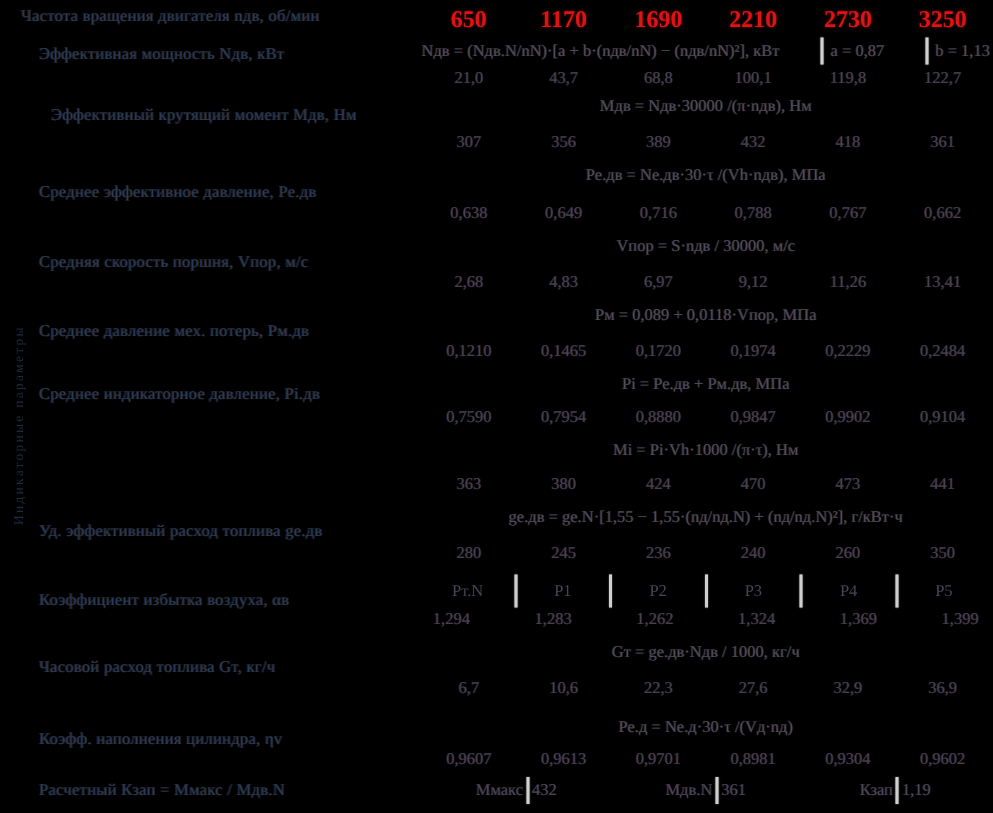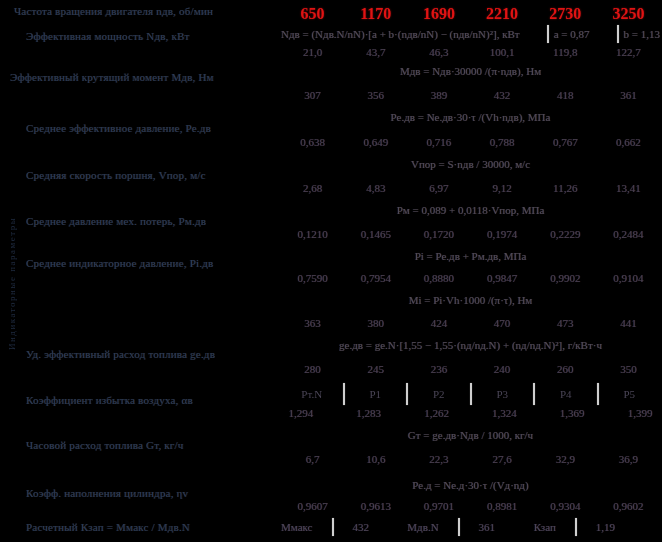--- a/index.html
+++ b/index.html
@@ -18,21 +18,21 @@
   .vals{position:absolute;left:281px;width:379px;display:flex;}
   .vals span{flex:1;text-align:center;color:#48404f;font-size:11px;filter:blur(.5px);
        text-shadow:0.5px 0 0 rgba(110,60,60,.4), -0.5px 0 0 rgba(40,50,100,.5);}
   .vals.red span{color:#e01313;font-weight:bold;font-size:16px;filter:blur(.25px);
        text-shadow:0 0 2px rgba(220,25,25,.55);}
   .symrow{position:absolute;left:281px;width:379px;display:flex;align-items:center;}
   .symrow .cell{flex:1;text-align:center;color:#4a4556;font-size:11px;filter:blur(.5px);}
   .bar{width:2px;height:18px;background:#cfcfcf;flex:none;box-shadow:0 0 1px #9a9a9a;}
   .bar.tall{height:22px;}
   .pairs{position:absolute;left:281px;width:379px;display:flex;}
-  .pair{flex:1;display:flex;align-items:center;gap:19px;}
+  .pair{flex:1;display:flex;align-items:center;justify-content:center;gap:2px;}
   .pair span{color:#4a4556;font-size:11px;filter:blur(.5px);
        text-shadow:0.5px 0 0 rgba(110,60,60,.4), -0.5px 0 0 rgba(40,50,100,.5);}
 </style>
 </head>
 <body>
 
 <div id="page">
   <div class="vlabel">Индикаторные параметры</div>
 <div class="lbl" style="left: 14px; top: 5px;">Частота вращения двигателя nдв, об/мин</div>
     <div class="vals red" style="top: 5px;">
@@ -51,26 +51,26 @@
         <span>а = 0,87</span>
       </div>
       <div class="fcell">
         <div class="bar"></div>
         <span>b = 1,13</span>
       </div>
     </div>
     <div class="vals" style="top: 46px;">
       <span>21,0</span>
       <span>43,7</span>
-      <span>46,3</span>
+      <span>68,8</span>
       <span>100,1</span>
       <span>119,8</span>
       <span>122,7</span>
     </div>
-    <div class="lbl" style="left: 10px; top: 71px;">Эффективный крутящий момент Мдв, Нм</div>
+    <div class="lbl" style="left: 34px; top: 71px;">Эффективный крутящий момент Мдв, Нм</div>
     <div class="frm" style="top: 65px;"><span>Мдв = Nдв·30000 /(π·nдв), Нм</span></div>
     <div class="vals" style="top: 89px;">
       <span>307</span>
       <span>356</span>
       <span>389</span>
       <span>432</span>
       <span>418</span>
       <span>361</span>
     </div>
     <div class="lbl" style="left: 26px; top: 122px;">Среднее эффективное давление, Ре.дв</div>

